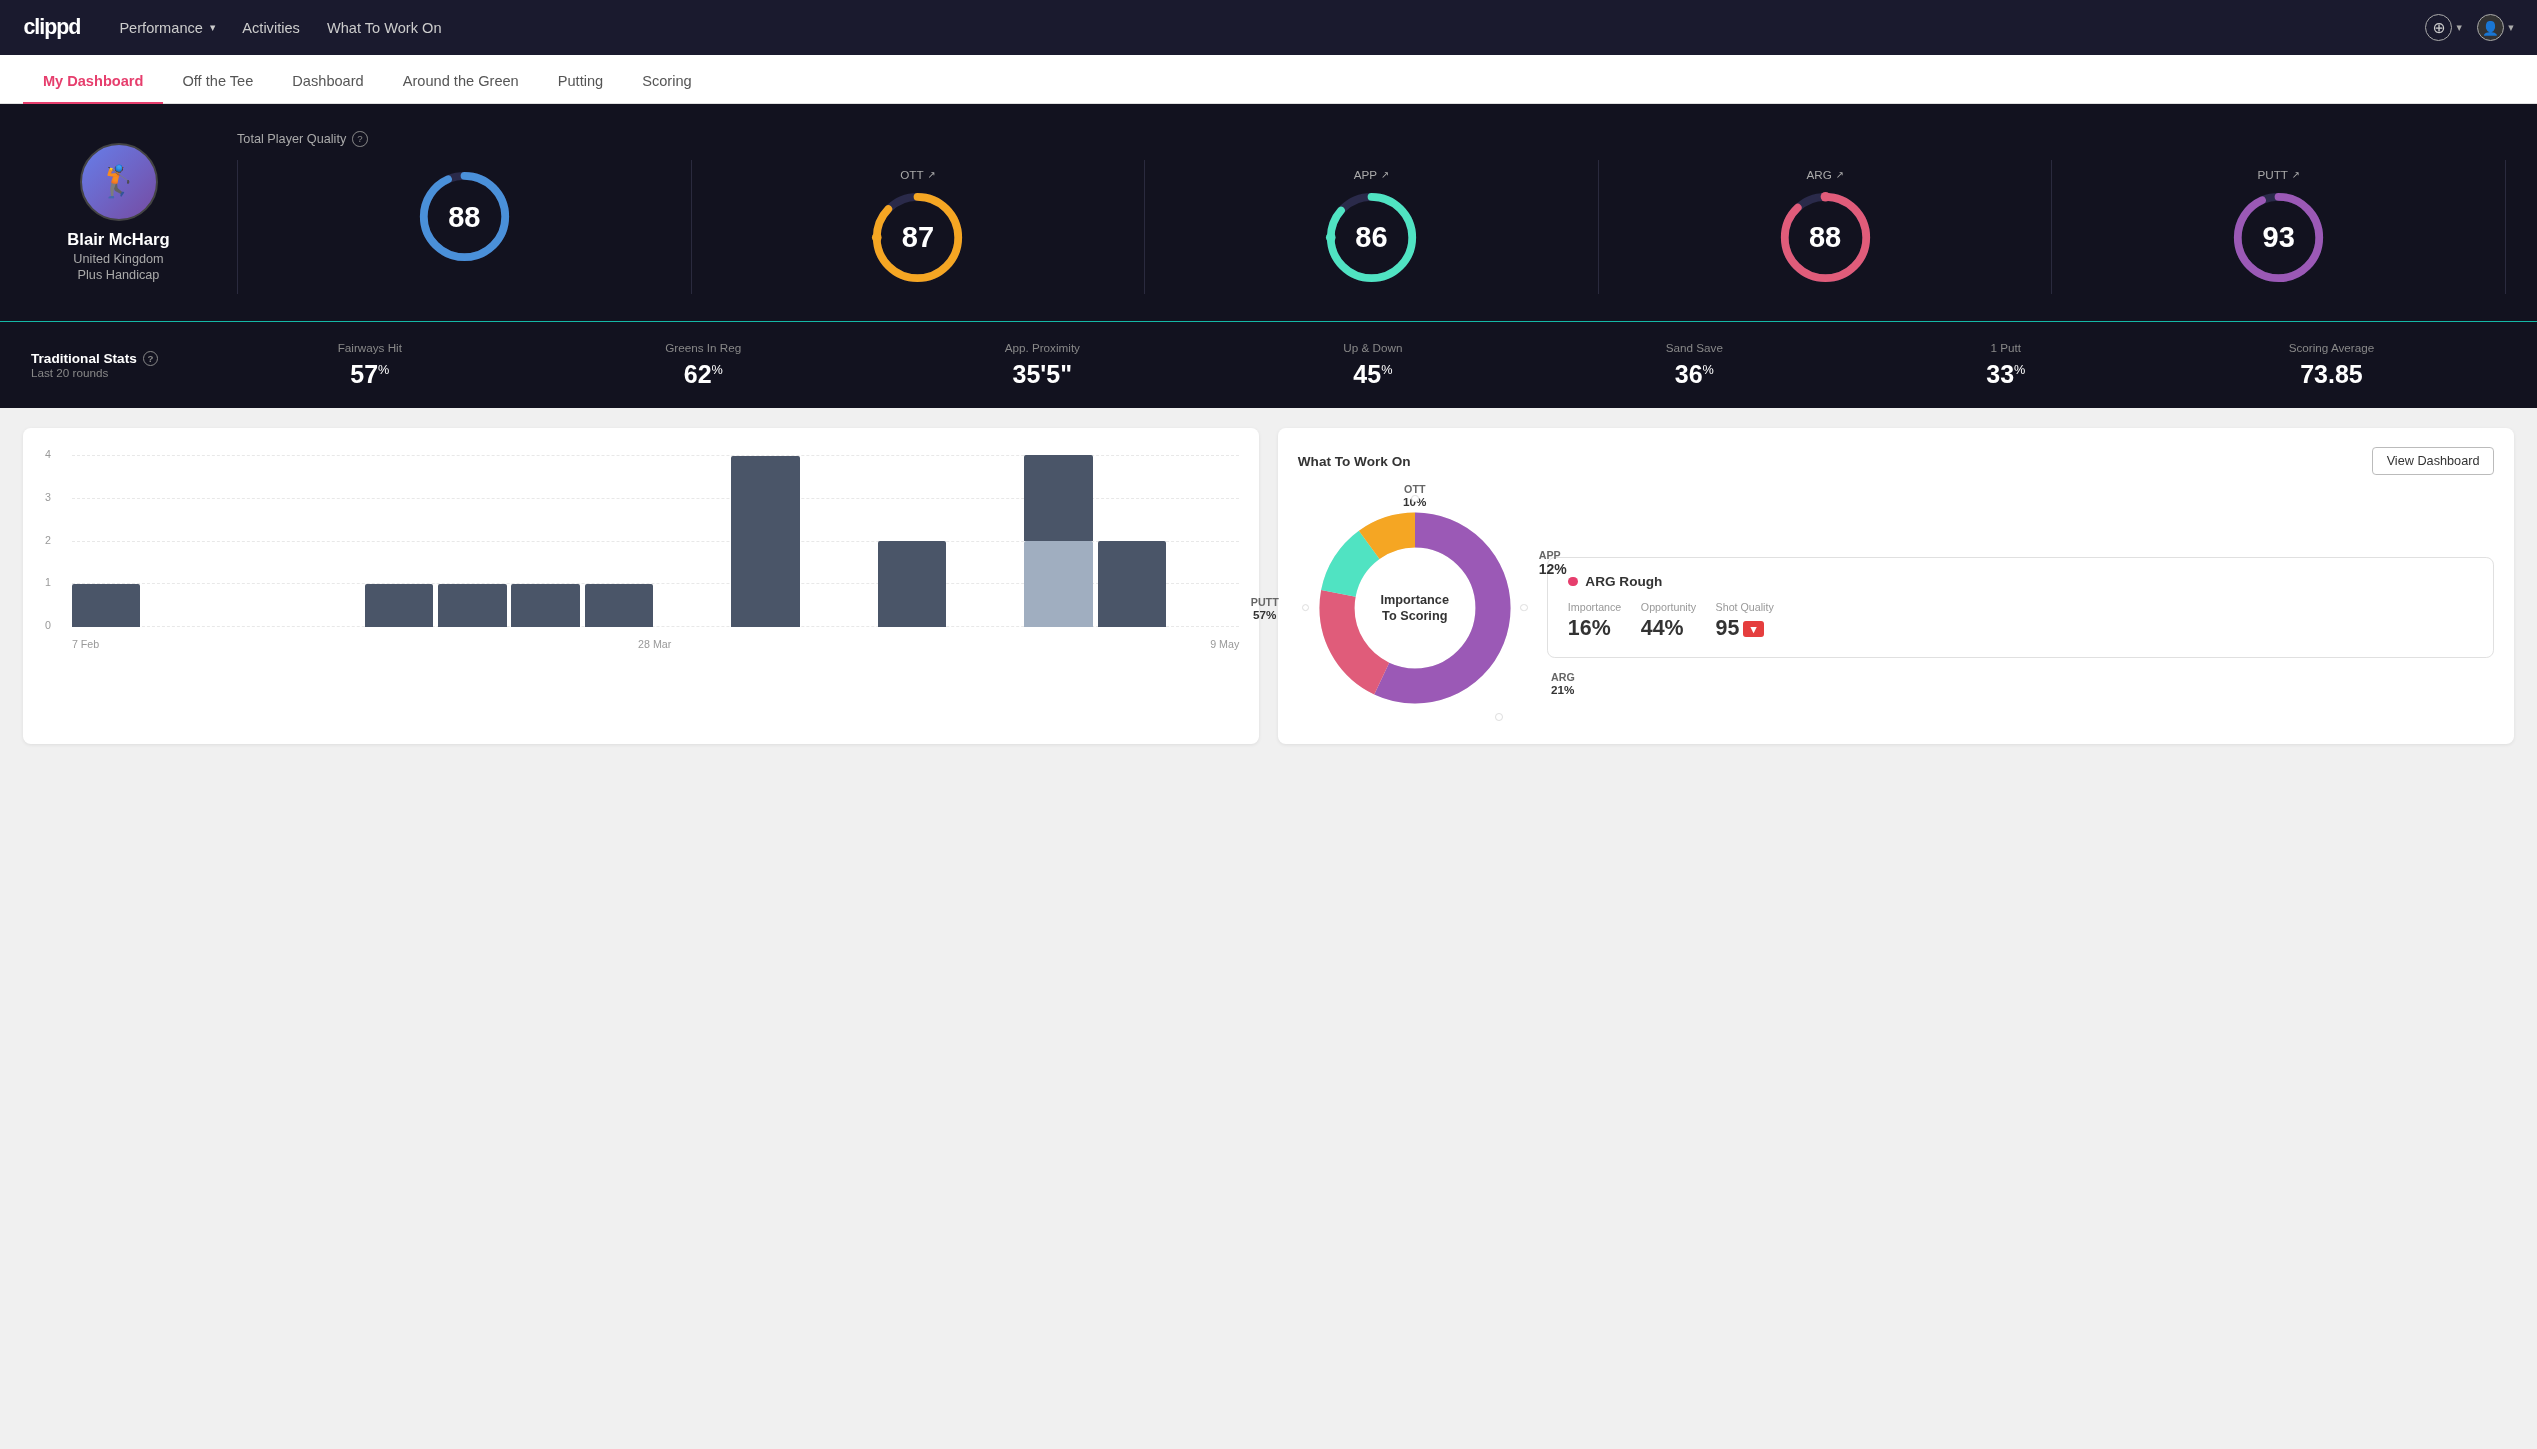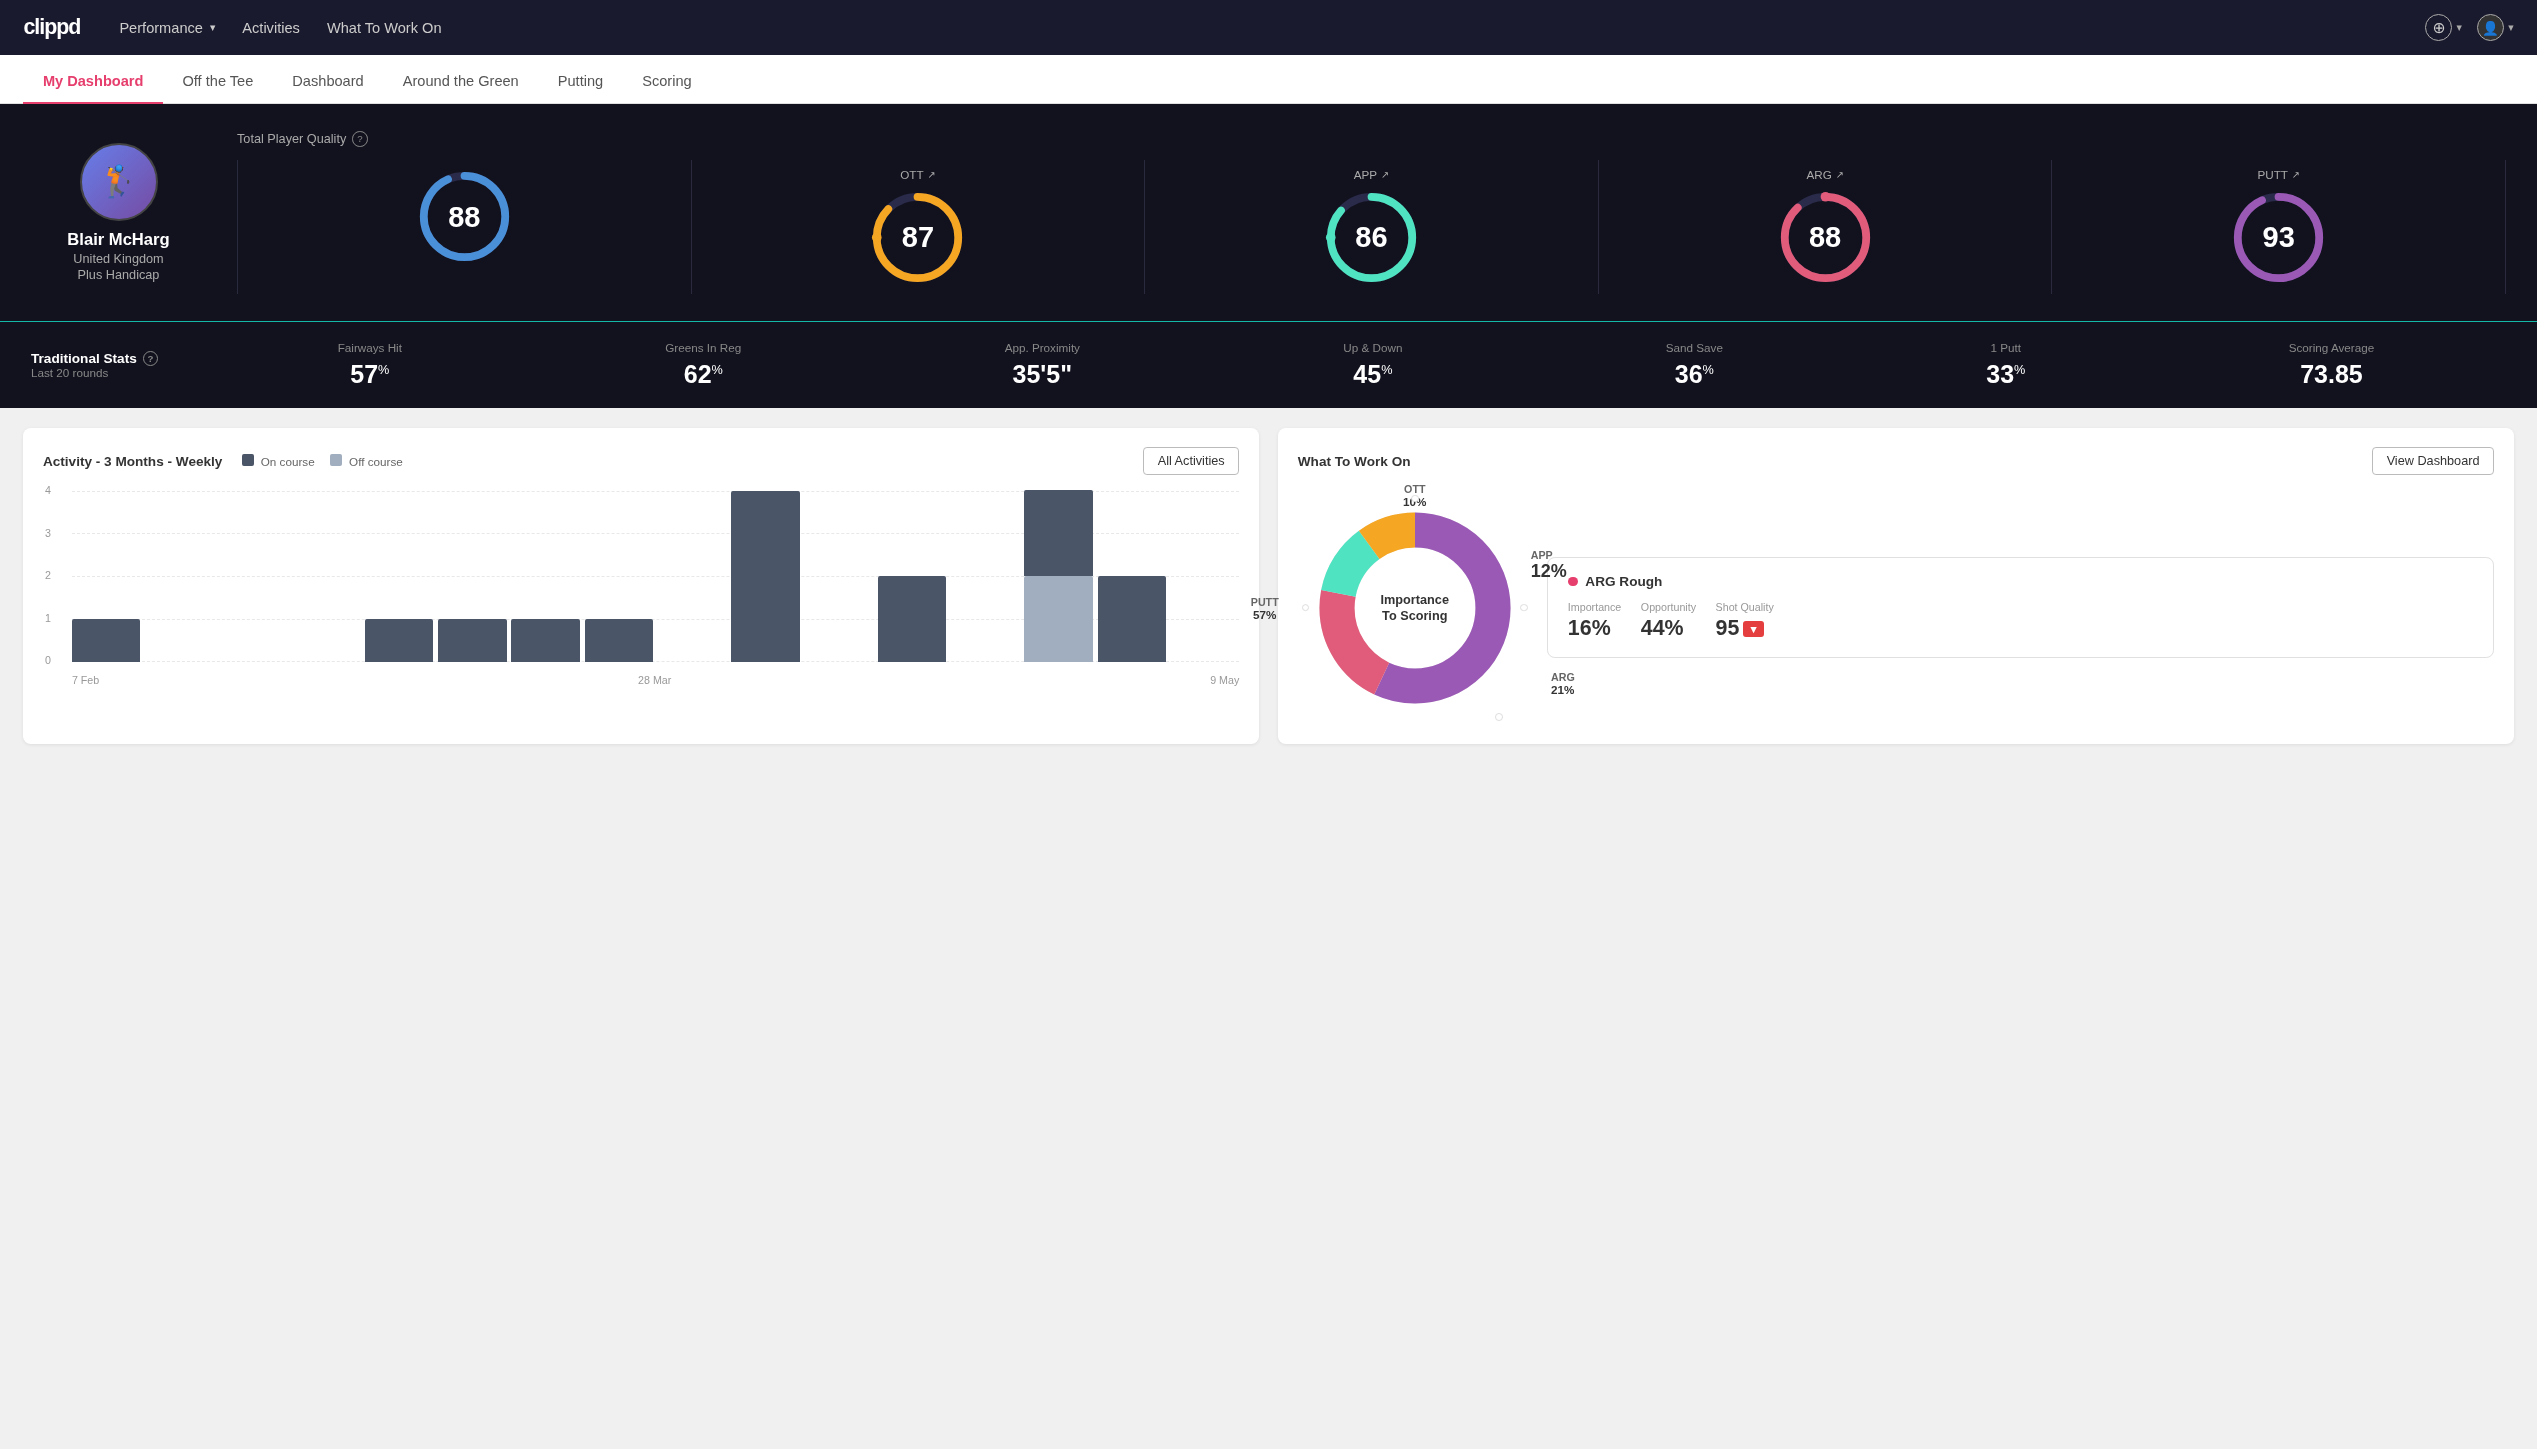--- a/index.html
+++ b/index.html
@@ -481,36 +481,20 @@
     <div class="stat-item">
       <div class="stat-name">Scoring Average</div>
       <div class="stat-value"><span>73.85</span></div>
     </div>
   </div>
 </div>
 
 <div class="bottom-section">
 
   <div class="card activity-card">
-    <div class="card-header">
-      <div style="display:flex;align-items:center;gap:19.5px;">
-        <span class="card-title">Activity - 3 Months - Weekly</span>
-        <div class="card-legend">
-          <div>
-            <span class="legend-dot" style="background:#4a5568;"></span>
-            <span>On course</span>
-          </div>
-          <div>
-            <span class="legend-dot" style="background:#a0aec0;"></span>
-            <span>Off course</span>
-          </div>
-        </div>
-      </div>
-      <button class="btn-outline">All Activities</button>
-    </div>
 
     <div class="bar-chart-area">
       <div class="chart-grid">
         <div class="grid-line">
             <span class="grid-label">4</span>
           </div>
         <div class="grid-line">
             <span class="grid-label">3</span>
           </div>
         <div class="grid-line">
@@ -599,21 +583,21 @@
             </div>
           </div>
           
           <div style="position:absolute;top:-7.8px;left:50%;transform:translateX(-50%);text-align:center;">
             <div style="font-size:10.7px;color:#666;font-weight:600;">OTT</div>
             <div style="font-size:11.7px;color:#333;font-weight:700;">10%</div>
           </div>
           
           <div style="position:absolute;top:58px;right:-35px;text-align:left;">
             <div style="font-size:10.7px;color:#666;font-weight:600;">APP</div>
-            <div style="font-size:18px;color:#333;font-weight:700;">12%</div>
+            <div style="font-size:14px;color:#333;font-weight:700;">12%</div>
           </div>
           
           <div style="position:absolute;bottom:29px;right:-43px;text-align:left;">
             <div style="font-size:10.7px;color:#666;font-weight:600;">ARG</div>
             <div style="font-size:11.7px;color:#333;font-weight:700;">21%</div>
           </div>
           
           <div style="position:absolute;top:50%;left:-47px;transform:translateY(-50%);text-align:center;">
             <div style="font-size:10.7px;color:#666;font-weight:600;">PUTT</div>
             <div style="font-size:11.7px;color:#333;font-weight:700;">57%</div>

